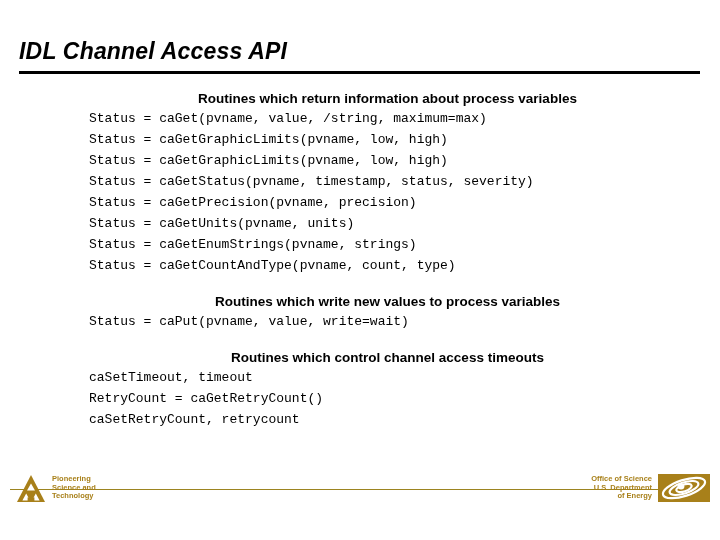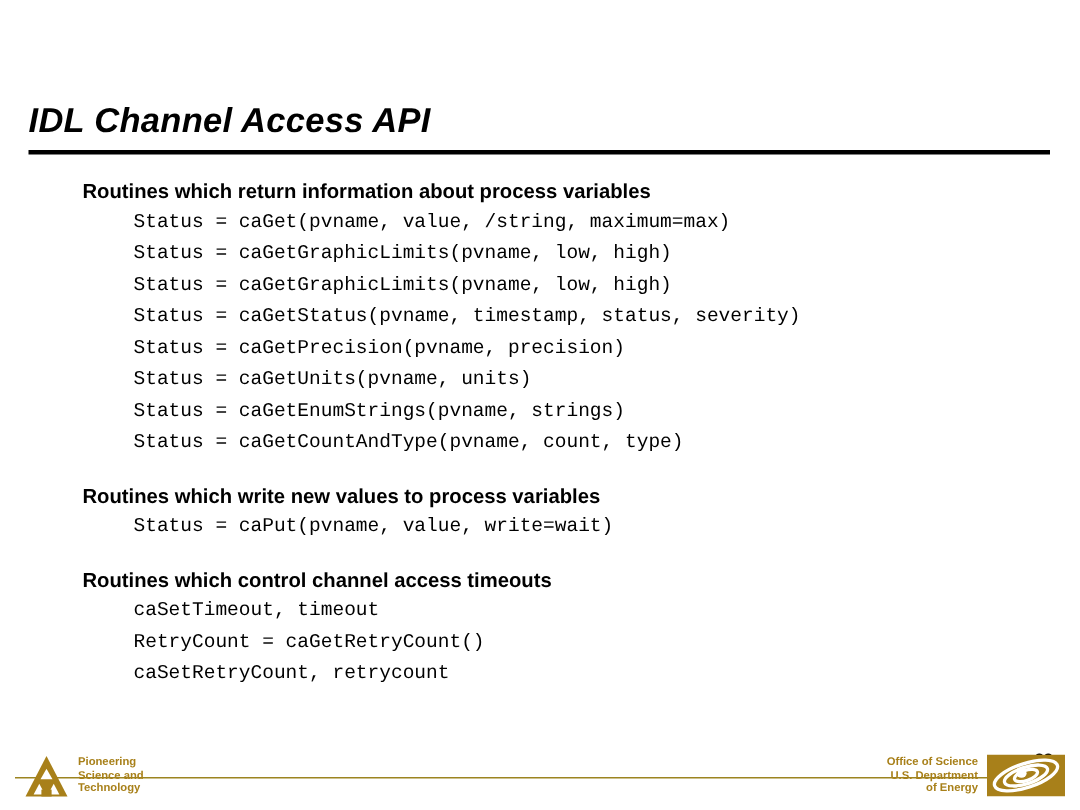--- a/index.html
+++ b/index.html
@@ -14,21 +14,20 @@
     font-family: "Liberation Sans", sans-serif;
     overflow: hidden;
     position: relative;
   }
 
   .slide {
     position: absolute;
     inset: 0;
     width: 720px;
     height: 436px;
-    margin-top: 29px;
   }
 
   
   .slide-title {
     position: absolute;
     left: 19px;
     top: 38px;
     font-size: 23px;
     font-weight: bold;
     font-style: italic;
@@ -60,20 +59,21 @@
     margin-top: 17px;
   }
 
   .section-heading {
     margin-left: 55px;
     font-size: 13.5px;
     font-weight: bold;
     color: #000000;
     line-height: 18px;
     white-space: nowrap;
+    text-align: center;
   }
 
   .code-list {
     margin: 0;
     padding: 0;
     list-style: none;
   }
   .code-line {
     margin-left: 89px;
     font-family: "Liberation Mono", monospace;

